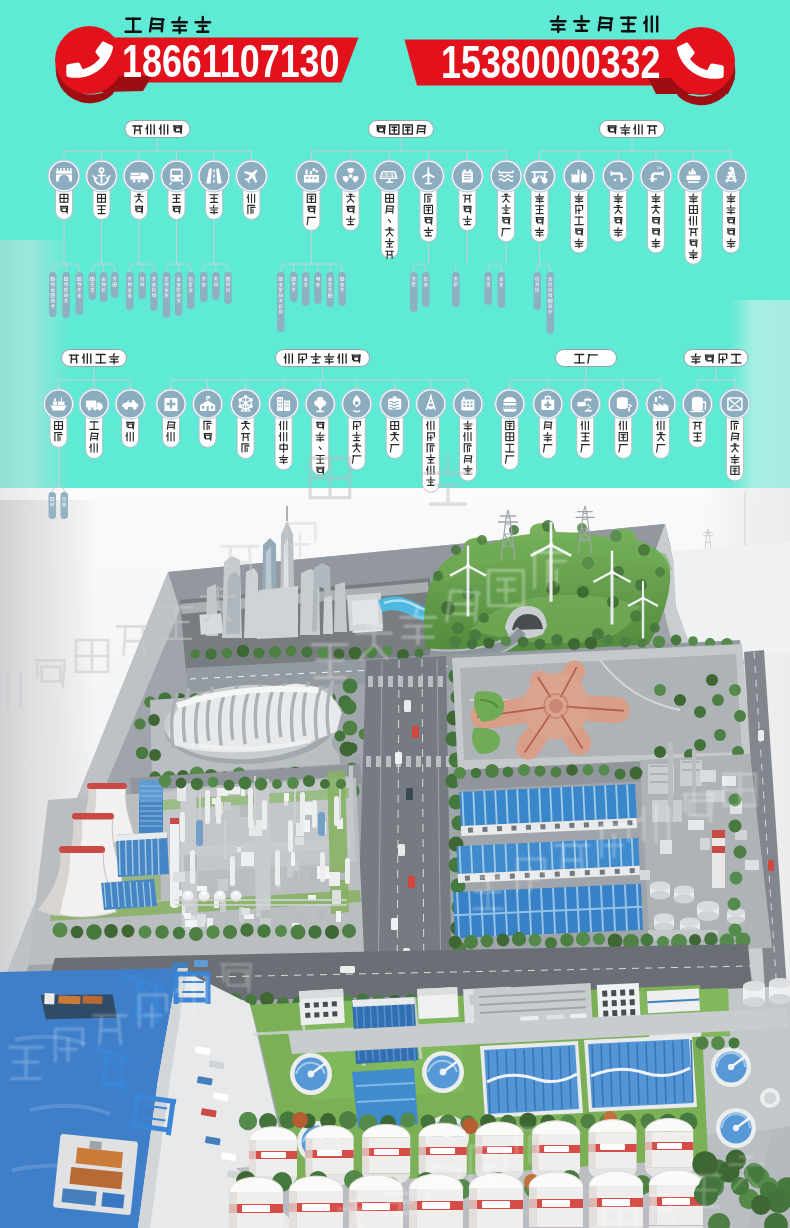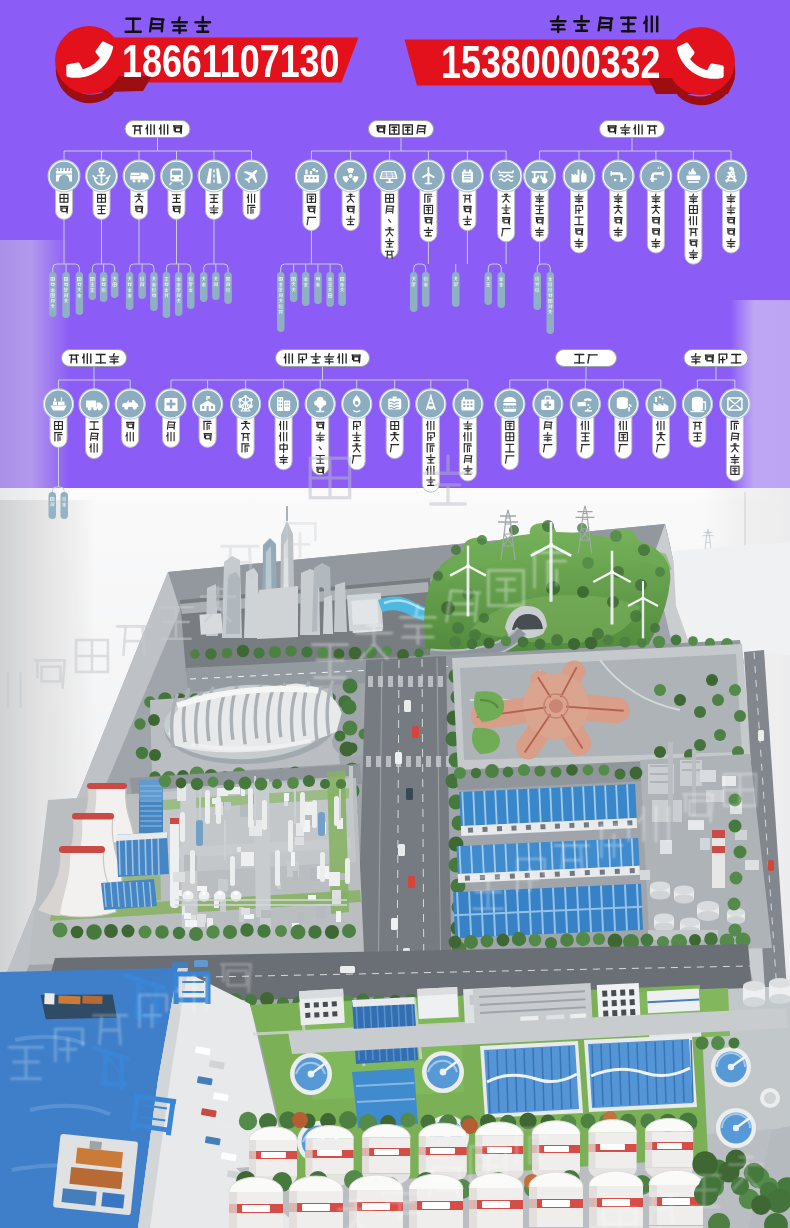--- a/index.html
+++ b/index.html
@@ -1,12 +1,12 @@
 <!DOCTYPE html>
-<html><head><meta charset="utf-8"><style>html,body{margin:0;padding:0;background:#fff}.page{position:relative;width:790px;height:1228px;overflow:hidden;font-family:"Liberation Sans",sans-serif;background:#8b5cf6}svg{position:absolute;left:0;top:0}</style></head><body>
+<html><head><meta charset="utf-8"><style>html,body{margin:0;padding:0;background:#fff}.page{position:relative;width:790px;height:1228px;overflow:hidden;font-family:"Liberation Sans",sans-serif;background:#5eead4}svg{position:absolute;left:0;top:0}</style></head><body>
 <div class="page">
 <svg width="790" height="1228" viewBox="0 0 790 1228">
 <defs>
         <linearGradient id="bgv" x1="0" y1="0" x2="0" y2="1">
           <stop offset="0" stop-color="#fbfbfc"></stop>
           <stop offset="0.55" stop-color="#f0f1f2"></stop>
           <stop offset="1" stop-color="#dedfe2"></stop>
         </linearGradient>
         <linearGradient id="lband" x1="0" y1="0" x2="1" y2="0">
           <stop offset="0" stop-color="#cfd0d2"></stop>

